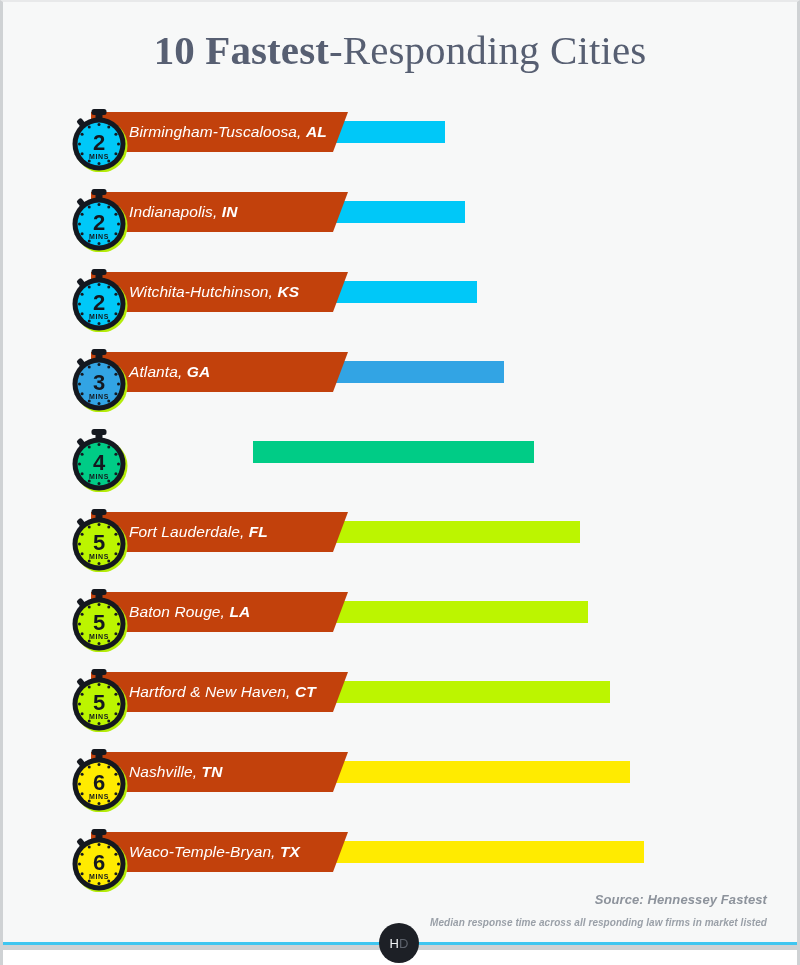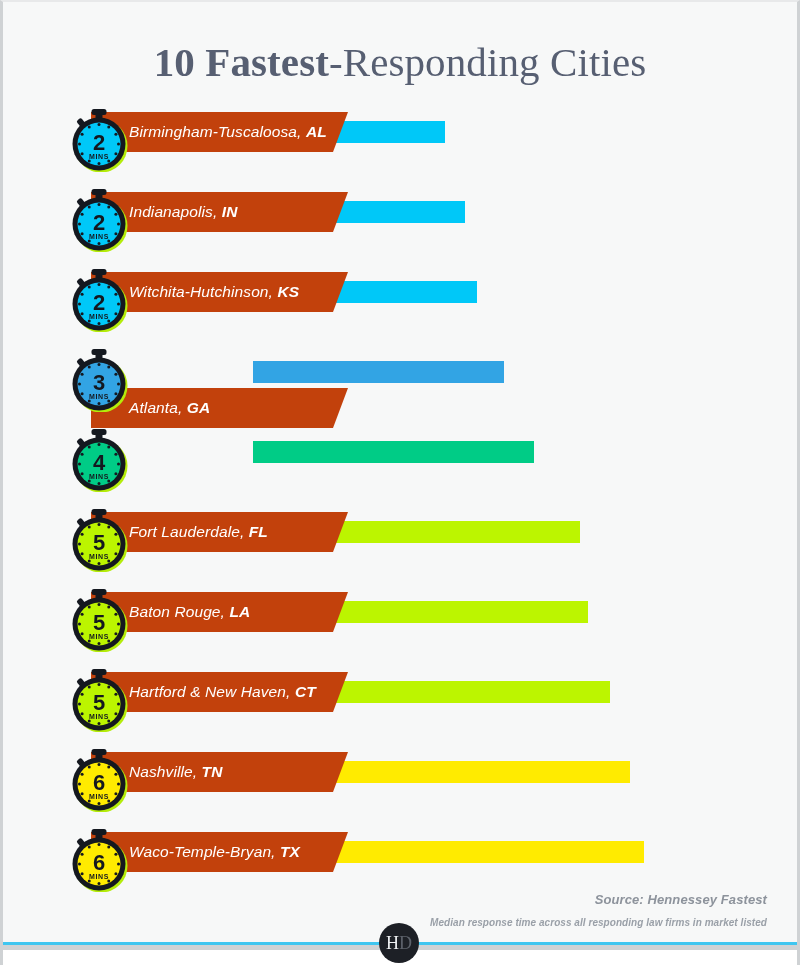--- a/index.html
+++ b/index.html
@@ -24,21 +24,20 @@
     overflow: hidden;
   }
 
   
   .title-wrap {
     position: absolute;
     top: 26px;
     left: 0;
     width: 100%;
     text-align: center;
-    margin-top: 12px;
   }
   .title {
     font-family: "Liberation Serif", "DejaVu Serif", serif;
     font-size: 41px;
     line-height: 1.1;
     color: #575f72;
     letter-spacing: 0.1px;
     white-space: nowrap;
   }
   .title .t-bold { font-weight: 700; }
@@ -168,22 +167,22 @@
     width: 40px;
     height: 40px;
     border-radius: 50%;
     background: #1d2026;
     z-index: 9;
     display: flex;
     align-items: center;
     justify-content: center;
   }
   .logo-text {
-    font-family: Liberation Serif, serif;
-    font-size: 18px;
+    font-family: Liberation Sans, sans-serif;
+    font-size: 13px;
     letter-spacing: 0px;
     line-height: 1;
   }
   .logo-text .h { color: #f0f2f4; }
   .logo-text .d { color: #5d626b; }
 </style>
 </head>
 <body>
 
 <div class="infographic">
@@ -286,21 +285,21 @@
             <circle cx="20.50" cy="44.00" r="1.5" fill="#14181f"></circle>
             <circle cx="23.11" cy="34.25" r="1.5" fill="#14181f"></circle>
             <circle cx="30.25" cy="27.11" r="1.5" fill="#14181f"></circle>
             <text class="num" x="40" y="50" text-anchor="middle">2</text>
             <text class="mins" x="40" y="59" text-anchor="middle">MINS</text>
           </svg>
         </div>
       </div>
       <div class="row">
         <div class="bar" style="background: rgb(50, 164, 228); width: 251px;"></div>
-        <div class="plate" style="width: 257px; margin-top: 36px;">
+        <div class="plate" style="width: 257px;">
           <span class="plate-label">Atlanta, <b>GA</b></span>
         </div>
         <div class="watch">
           <svg width="80" height="72" viewBox="0 0 80 72">
             <circle cx="42" cy="46" r="26.5" fill="#b4ec0a"></circle>
             <g transform="rotate(-40 40 44)">
               <rect x="37" y="12" width="6" height="8" rx="2" fill="#14181f"></rect>
             </g>
             <rect x="36.5" y="14" width="7" height="8" fill="#14181f"></rect>
             <rect x="32.5" y="9" width="15" height="6" rx="2.5" fill="#14181f"></rect>

